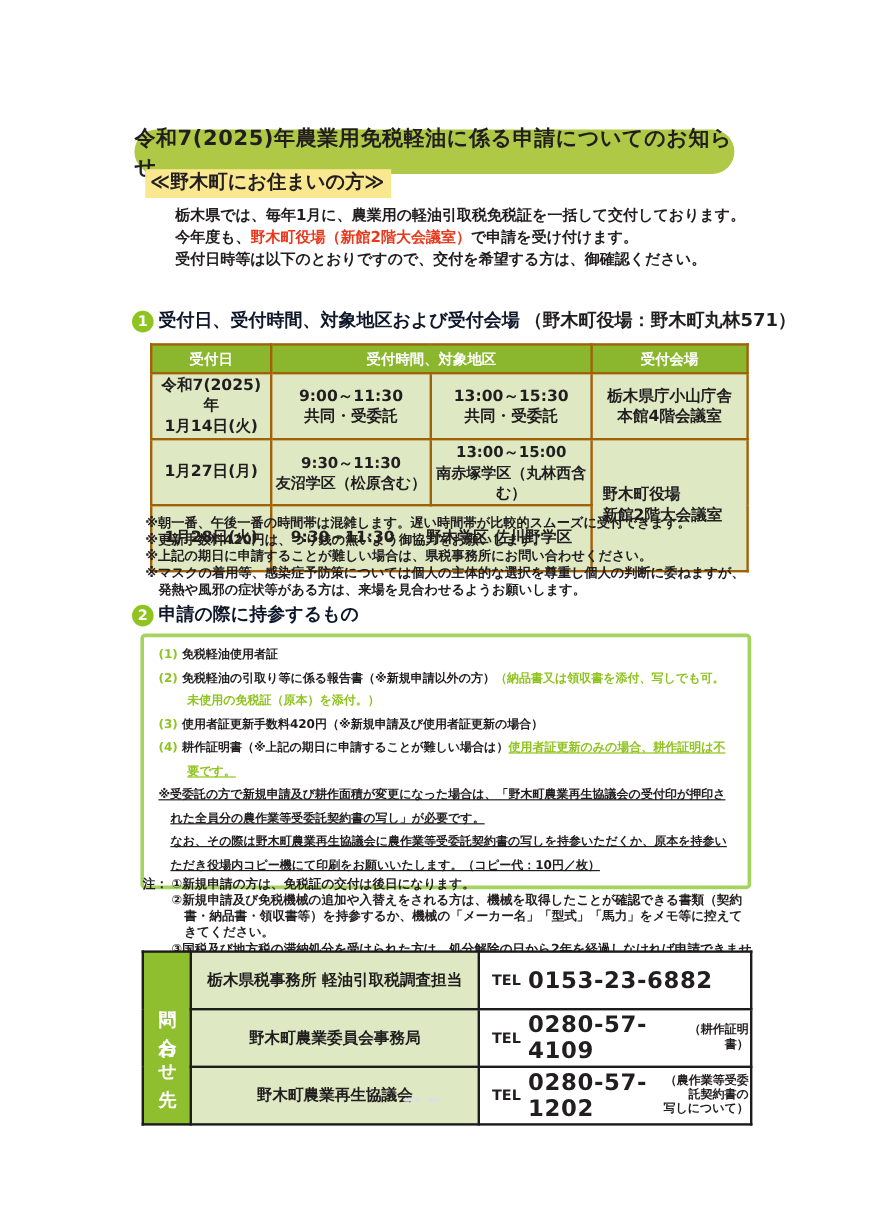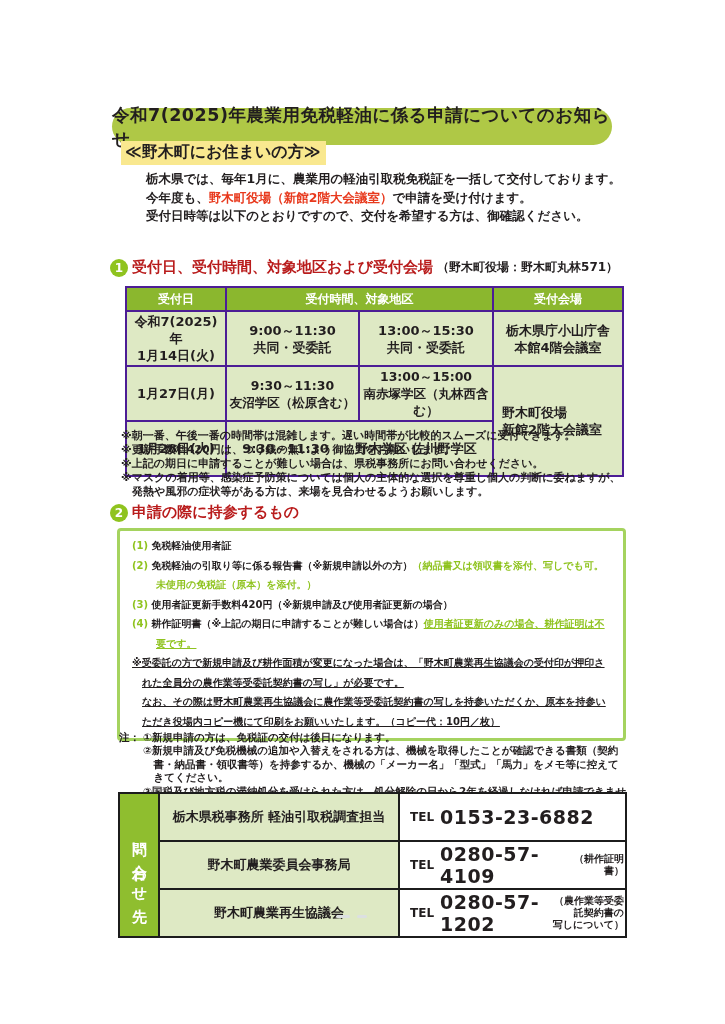--- a/index.html
+++ b/index.html
@@ -26,25 +26,25 @@
   .indent{padding-left:13px;}
   .red{color:#e8391d;}
   
   .sec-heading{display:flex;align-items:center;gap:4px;font-weight:bold;}
   .sec1{left:110px;top:258px;}
   .sec2{left:110px;top:503px;}
   .num-circle{
     width:18px;height:18px;border-radius:50%;background:#8fc31f;color:#fff;
     font-size:12px;font-weight:bold;display:inline-flex;align-items:center;justify-content:center;flex:0 0 18px;
   }
-  .sec-title{font-size:15px;color:#b91c1c;}
-  .sec-sub{font-size:12px;color:#221e1f;}
+  .sec-title{font-size:15px;color:#0f172a;}
+  .sec-sub{font-size:15px;color:#221e1f;}
   
   .sched{left:125px;top:286px;border-collapse:collapse;table-layout:fixed;}
-  .sched th,.sched td{border:2px solid #4c1d95;text-align:center;vertical-align:middle;padding:1px 2px;}
+  .sched th,.sched td{border:2px solid #a16207;text-align:center;vertical-align:middle;padding:1px 2px;}
   .sched th{background:#8bb72e;color:#ffffff;font-size:12px;font-weight:bold;height:20px;}
   .sched td{background:#dee9c4;font-size:13px;font-weight:bold;white-space:pre-line;line-height:17px;}
   .row1 td{height:48px;}
   .row2 td{height:44px;}
   .row3 td{height:27px;}
   .merged-cell{white-space:normal;}
   .merged-flex{display:flex;justify-content:space-around;align-items:center;}
   
   .tnotes{left:121px;top:429px;width:508px;font-size:11px;line-height:13.9px;font-weight:600;}
   .hang{padding-left:1em;text-indent:-1em;margin:0;}

